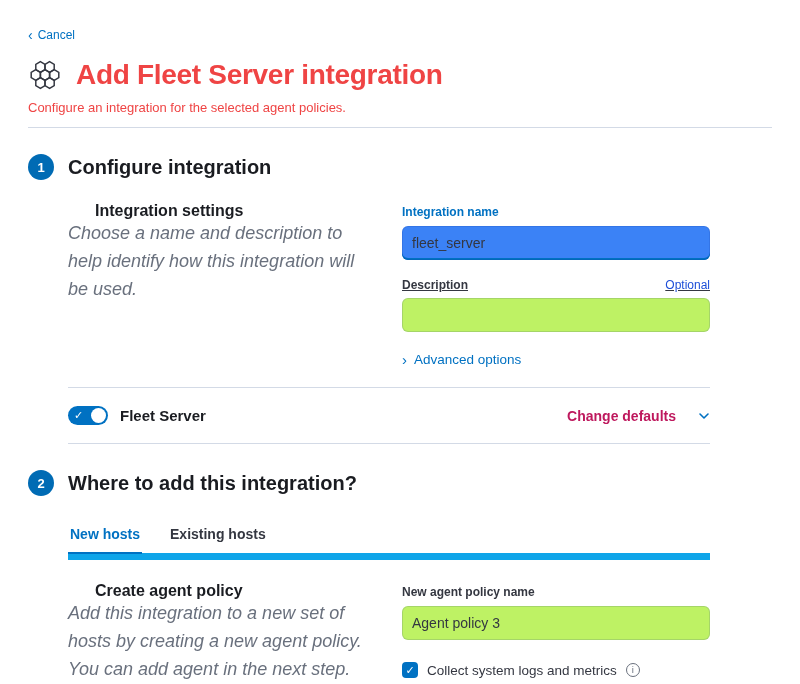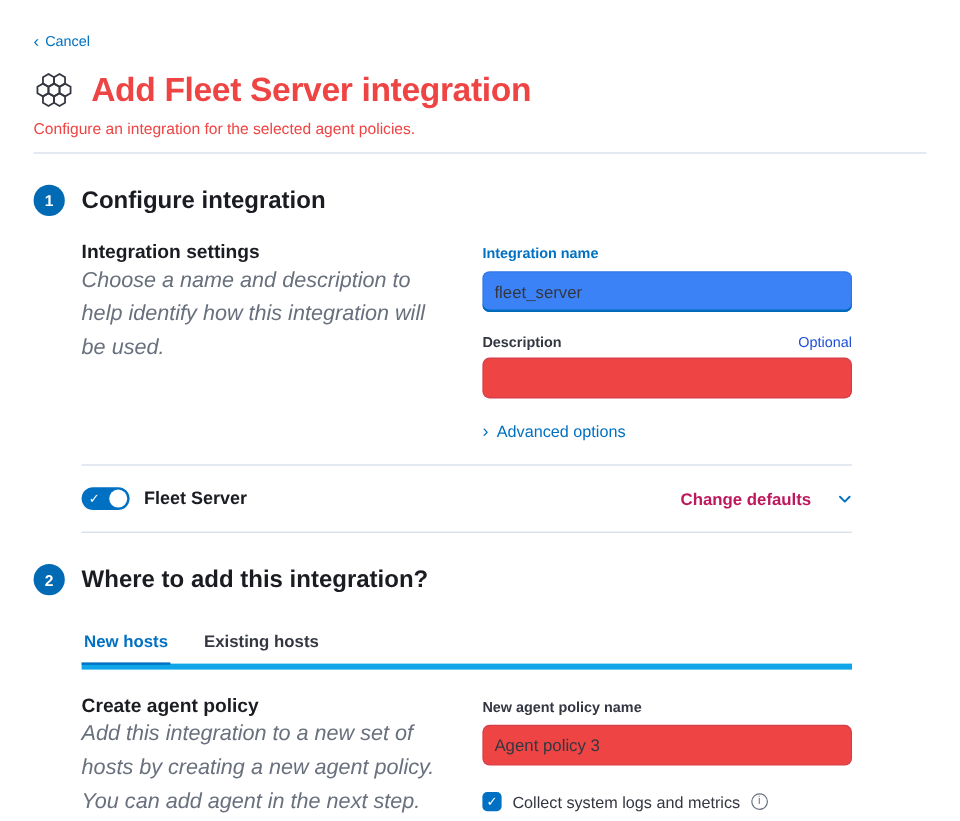--- a/index.html
+++ b/index.html
@@ -32,32 +32,32 @@
   .step-header { display: flex; align-items: center; gap: 14px; }
   .step-num {
     width: 26px; height: 26px; border-radius: 50%;
     background: #006bb4; color: #fff; font-size: 13px; font-weight: 600;
     display: flex; align-items: center; justify-content: center; flex: none;
   }
   .step-title { font-size: 20px; font-weight: 700; color: #1a1c21; }
   .step-body { margin-left: 40px; width: 642px; }
 
   .two-col { display: grid; grid-template-columns: 1fr 308px; gap: 40px; margin-top: 22px; }
-  .col-title { font-size: 16px; font-weight: 700; color: #1a1c21; }
+  .col-title { font-size: 16px; font-weight: 700; color: #1a1c21; margin-left: 27px; }
   .col-desc { font-size: 18px; line-height: 1.55; color: #69707d; font-style: italic; }
 
-  .field + .field { margin-top: 18px; }
+  .field + .field { margin-top: 18px; text-decoration: underline; }
   .field-label { font-size: 12px; font-weight: 700; color: #343741; }
   .field-label.focused { color: #0071c2; font-weight: 600; }
   .label-row { display: flex; justify-content: space-between; align-items: baseline; }
   .optional { font-size: 12px; color: #1d4ed8; font-weight: 400; }
   input.text {
     width: 100%; height: 34px; margin-top: 6px; padding: 0 10px;
     font-size: 14px; font-family: inherit; color: #343741;
-    background: #ef4444; border: none; border-radius: 6px;
+    background: #bef264; border: none; border-radius: 6px;
     box-shadow: inset 0 0 0 1px rgba(17,42,134,0.14);
     outline: none;
   }
   input.text.focused {
     background: #3b82f6;
     box-shadow: inset 0 0 0 1px rgba(17,42,134,0.14), inset 0 -2px 0 0 #0071c2;
   }
 
   .advanced {
     display: inline-flex; align-items: center; gap: 7px; margin-top: 20px;
@@ -75,21 +75,21 @@
   }
   .switch .knob { position: absolute; top: 2px; right: 2px; width: 15px; height: 15px; border-radius: 50%; background: #fff; }
   .switch .check { position: absolute; left: 6px; top: 50%; transform: translateY(-54%); color: #fff; font-size: 11px; }
   .fleet-label { margin-left: 12px; font-size: 15px; font-weight: 700; color: #1a1c21; }
   .change-defaults {
     margin-left: auto; display: inline-flex; align-items: center; gap: 22px;
     color: #be185d; font-size: 14px; font-weight: 600; text-decoration: none; cursor: pointer;
   }
 
   
-  .tabs { display: flex; gap: 26px; margin-top: 24px; border-bottom: 5px solid #0ea5e9; }
+  .tabs { display: flex; gap: 26px; margin-top: 24px; border-bottom: 7px solid #0ea5e9; }
   .tab { padding: 6px 2px 10px; font-size: 14px; font-weight: 700; color: #343741; cursor: pointer; }
   .tab.active { color: #0071c2; border-bottom: 2px solid #0071c2; margin-bottom: -1px; }
 
   
   .checkbox-row { display: flex; align-items: center; gap: 9px; margin-top: 22px; }
   .checkbox {
     width: 16px; height: 16px; border-radius: 4px; background: #0071c2; color: #fff;
     font-size: 11px; display: flex; align-items: center; justify-content: center;
     flex: none; cursor: pointer;
   }

